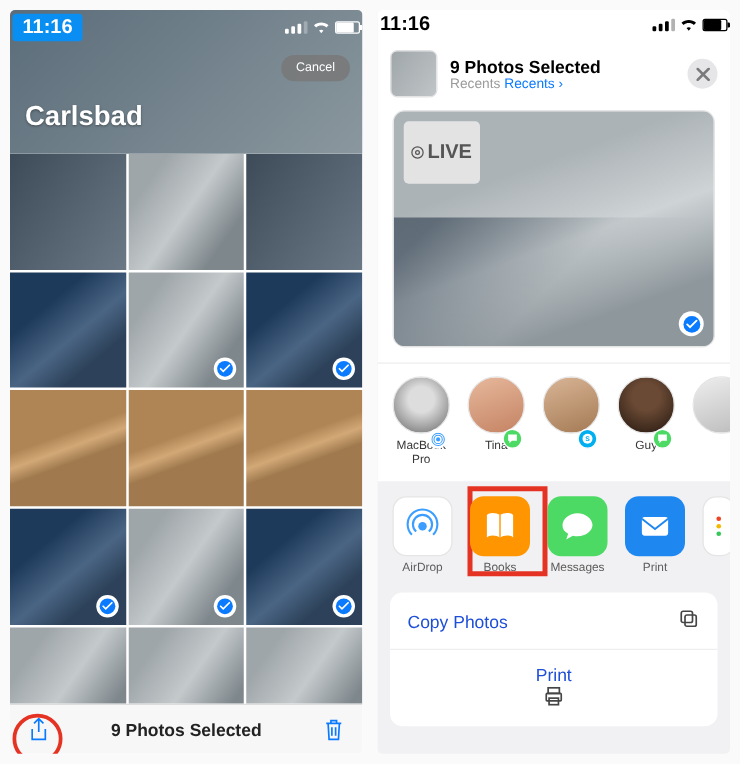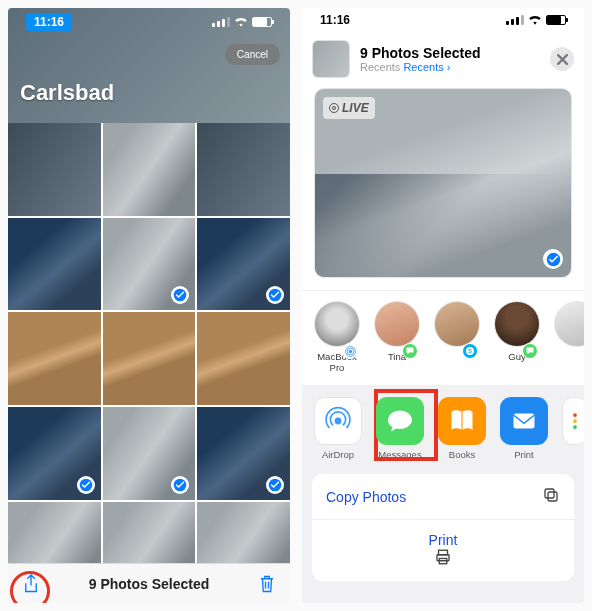--- a/index.html
+++ b/index.html
@@ -20,22 +20,22 @@
     position: relative;
     display: flex;
     flex-direction: column;
   }
   
   .status-bar {
     height: 24px;
     display: flex;
     align-items: center;
     justify-content: space-between;
-    padding: 0 18px;
-    font-size: 12px;
+    padding: 0 2px;
+    font-size: 16px;
     font-weight: 600;
     z-index: 10;
   }
   .status-bar.dark { color: #fff; }
   .status-bar.light { color: #000; }
   .status-icons { display: flex; align-items: center; gap: 4px; }
   .signal-dots { display: flex; gap: 2px; align-items: flex-end; }
   .signal-dots span { width: 3px; background: currentColor; border-radius: 1px;}
   .signal-dots span:nth-child(1){height:4px}
   .signal-dots span:nth-child(2){height:6px}
@@ -154,23 +154,23 @@
     height: 190px;
     border-radius: 10px;
     background: linear-gradient(160deg,#acb3b6 30%,#ced3d5 55%,#8e979c 80%);
     position: relative;
     overflow:hidden;
     border:1px solid #e5e5e5;
   }
   .live-badge {
     position:absolute; top:8px; left:8px;
     background: rgba(230,230,230,.95);
-    color:#555; font-size:12px; font-weight:600;
-    padding: 4px 6px; border-radius:4px;
-    display:flex; align-items:center; gap:3px;font-style:italic;
+    color:#555; font-size:16px; font-weight:600;
+    padding: 16px 6px; border-radius:4px;
+    display:flex; align-items:center; gap:3px;
   }
   .live-badge .ring { width:10px; height:10px; border:1.3px solid #555; border-radius:50%; position:relative;}
   .live-badge .ring::after{content:"";position:absolute;inset:1.8px;border:1px solid #555;border-radius:50%;}
   .preview-check {
     position:absolute; bottom:8px; right:8px;
     width:20px;height:20px;border-radius:50%;background:#fff;
     display:flex;align-items:center;justify-content:center;
   }
   .bezel-shadow { position:absolute; bottom:0;left:0;right:0;height:55%;
     background: linear-gradient(135deg, rgba(60,75,90,.7) 10%, rgba(140,150,155,.2) 50%, transparent 70%);}
@@ -440,35 +440,35 @@
   <div class="app">
         <div class="app-icon airdrop">
           <svg width="34" height="34" viewBox="0 0 40 40">
             <circle cx="20" cy="20" r="4" fill="#3b9dff"></circle>
             <path fill="none" stroke="#3b9dff" stroke-width="2" d="M10 28a14 14 0 1 1 20 0M14 25a9 9 0 1 1 12 0"></path>
           </svg>
         </div>
         <div>AirDrop</div>
       </div>
       <div class="app">
-        <div class="app-icon messages">
-          <svg width="30" height="30" viewBox="0 0 40 40">
-            <path fill="#fff" d="M20 6C11 6 4 12 4 19c0 4 2 7 6 9l-2 6 7-4c2 .4 3 .6 5 .6 9 0 16-6 16-12S29 6 20 6z"></path>
-          </svg>
-        </div>
-        <div>Messages</div>
-      </div>
-      <div class="app">
         <div class="app-icon books">
           <svg width="30" height="30" viewBox="0 0 40 40">
             <path fill="#fff" d="M20 8c-4-3-12-3-14 0v24c2-3 10-3 14 0 4-3 12-3 14 0V8c-2-3-10-3-14 0z"></path>
             <path fill="none" stroke="#ff9500" stroke-width="1.5" d="M20 8v24"></path>
           </svg>
         </div>
         <div>Books</div>
+      </div>
+      <div class="app">
+        <div class="app-icon messages">
+          <svg width="30" height="30" viewBox="0 0 40 40">
+            <path fill="#fff" d="M20 6C11 6 4 12 4 19c0 4 2 7 6 9l-2 6 7-4c2 .4 3 .6 5 .6 9 0 16-6 16-12S29 6 20 6z"></path>
+          </svg>
+        </div>
+        <div>Messages</div>
       </div>
       <div class="app">
         <div class="app-icon mail">
           <svg width="30" height="30" viewBox="0 0 40 40">
             <rect x="6" y="10" width="28" height="20" rx="3" fill="#fff"></rect>
             <path fill="none" stroke="#1e87f0" stroke-width="2" d="M6 12l14 11 14-11"></path>
           </svg>
         </div>
         <div>Print</div>
       </div>

